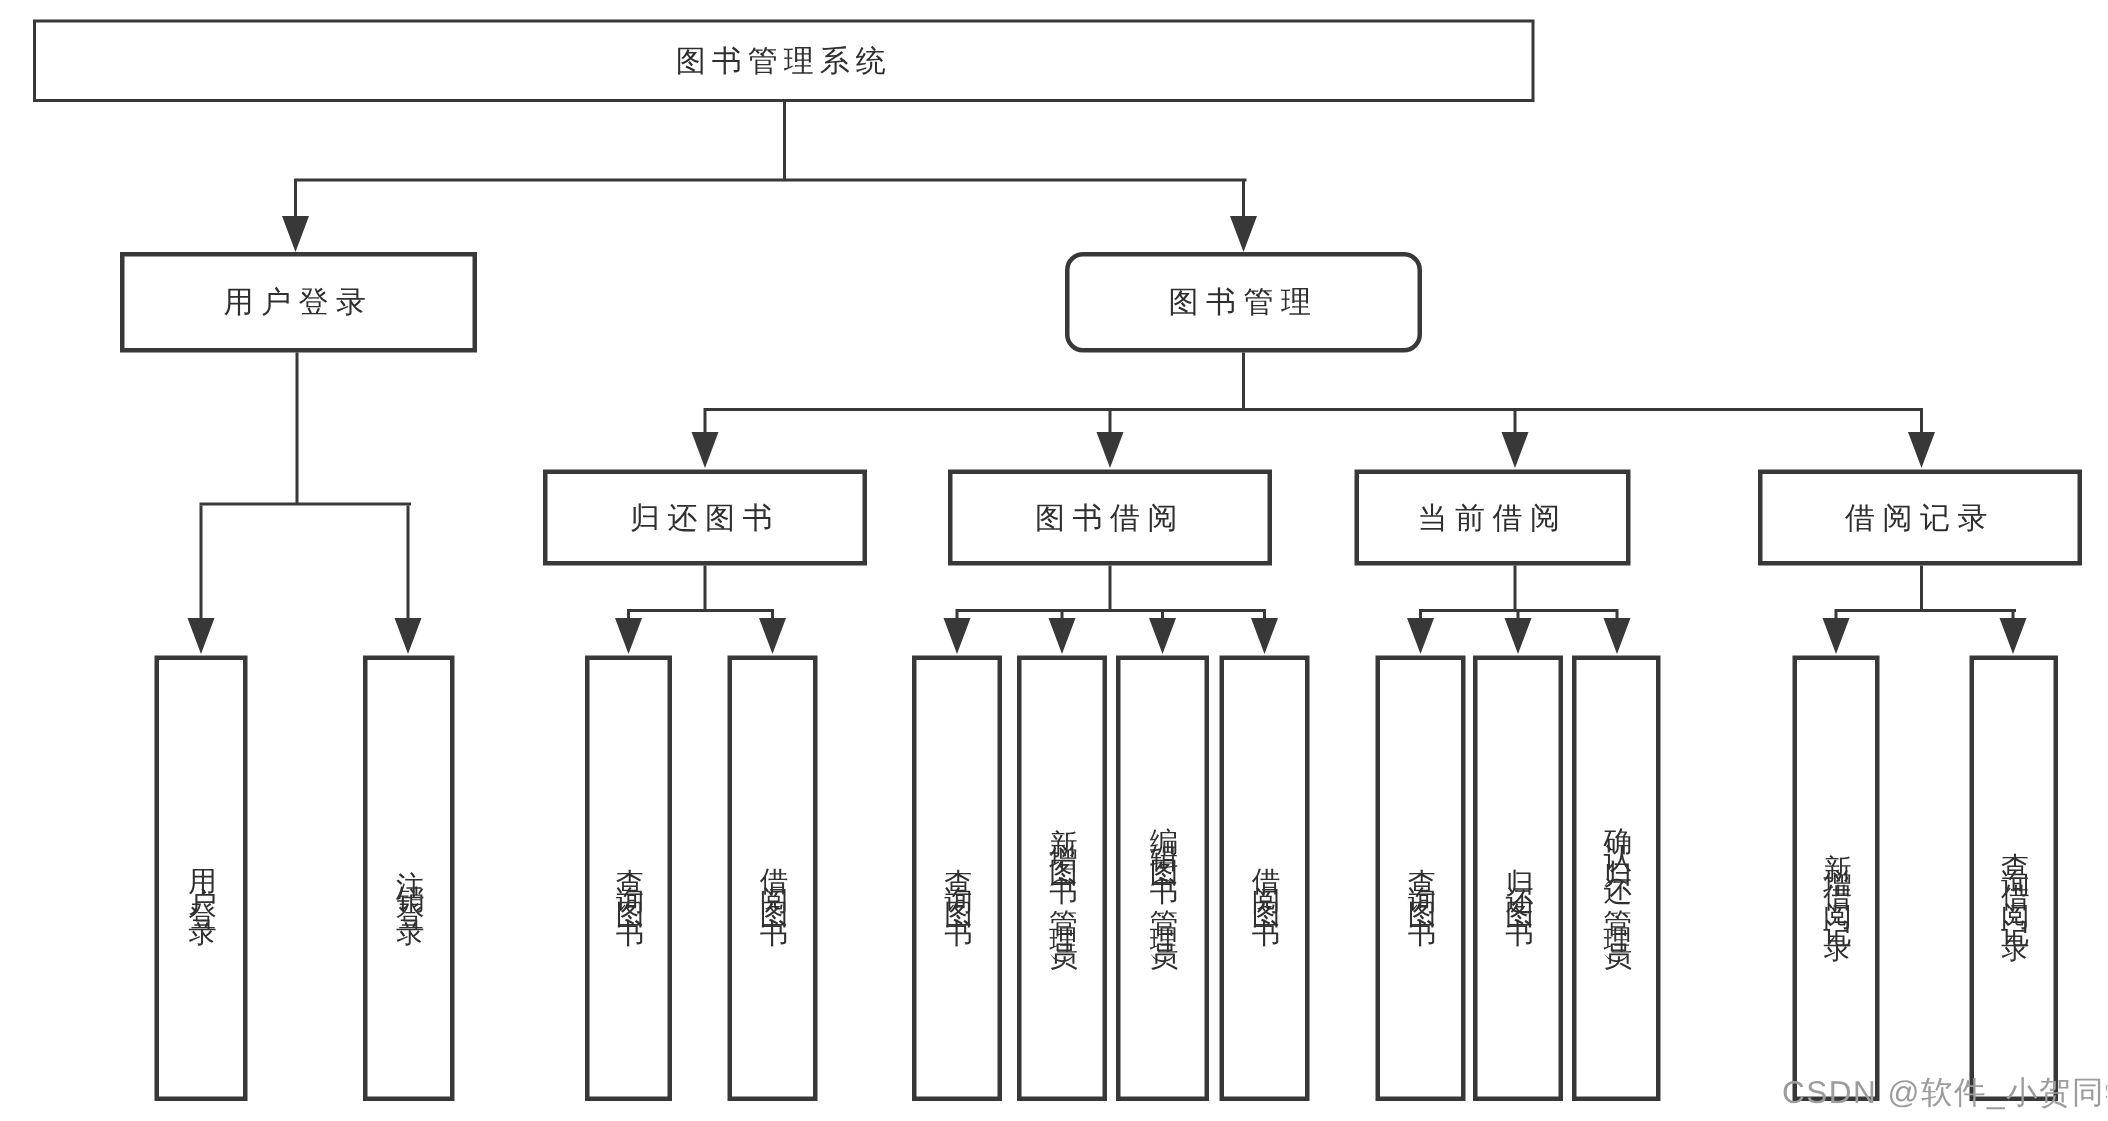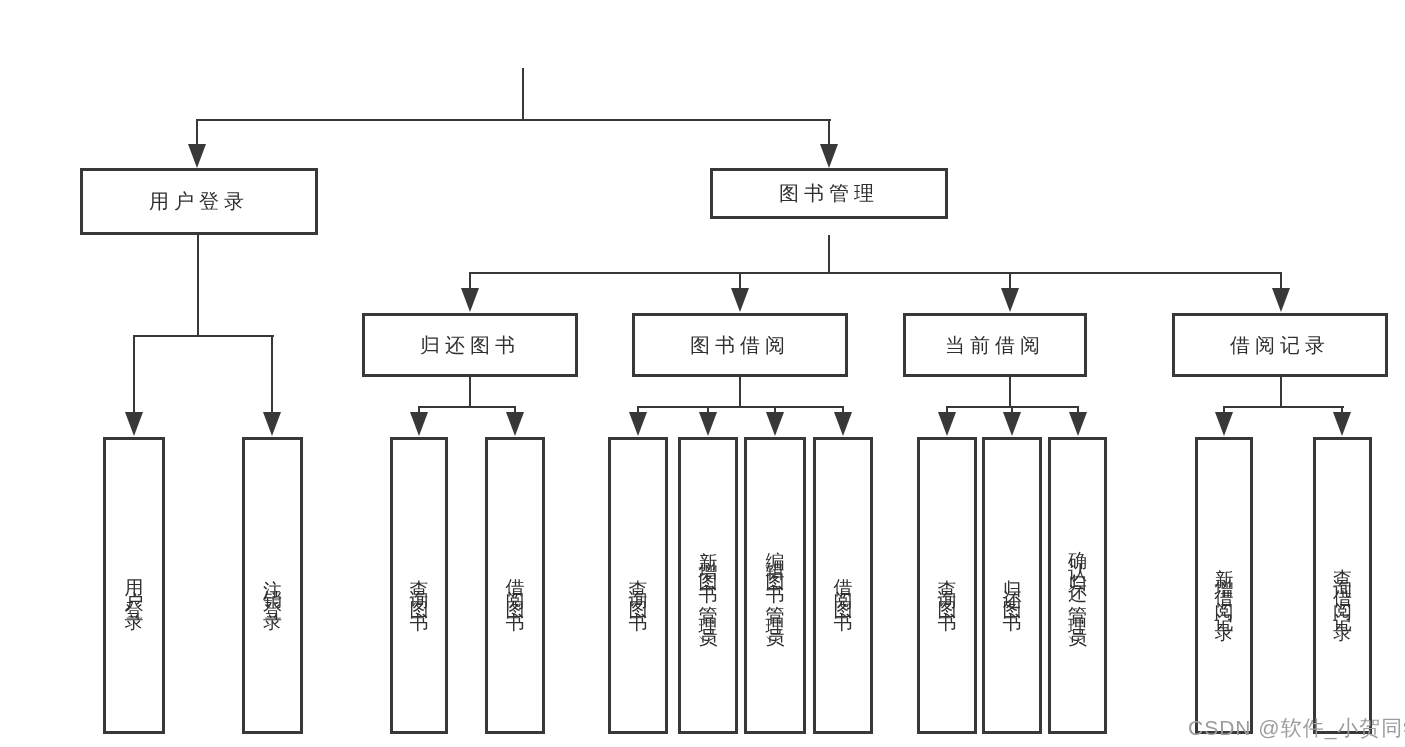--- a/index.html
+++ b/index.html
@@ -70,30 +70,31 @@
     color: var(--wm);
     white-space: nowrap;
     z-index: 10;
   }
 </style>
 </head>
 <body>
 
 <div class="canvas">
 
+  <div class="hbox root" style="left:22px; top:13px; width:1001px; height:55px;">图书管理系统</div>
 
   <div class="lv" style="left:522px; top:68px; height:52px;"></div>
   <div class="lh" style="left:196px; top:119px; width:635px;"></div>
   <div class="lv" style="left:196px; top:120px; height:26px;"></div>
   <div class="ah" style="left:188px; top:144px;"></div>
   <div class="lv" style="left:828px; top:120px; height:26px;"></div>
   <div class="ah" style="left:820px; top:144px;"></div>
 
   <div class="hbox" style="left:80px; top:168px; width:238px; height:67px;">用户登录</div>
-  <div class="hbox" style="left:710px; top:168px; width:238px; height:51px;">图书管理</div>
+  <div class="hbox" style="left:710px; top:168px; width:238px; height:67px;border-radius:12px;">图书管理</div>
 
   <div class="lv" style="left:197px; top:235px; height:101px;"></div>
   <div class="lh" style="left:133px; top:335px; width:141px;"></div>
   <div class="lv" style="left:133px; top:337px; height:78px;"></div>
   <div class="ah" style="left:125px; top:412px;"></div>
   <div class="lv" style="left:271px; top:337px; height:78px;"></div>
   <div class="ah" style="left:263px; top:412px;"></div>
 
   <div class="lv" style="left:828px; top:235px; height:38px;"></div>
   <div class="lh" style="left:469px; top:272px; width:813px;"></div>

